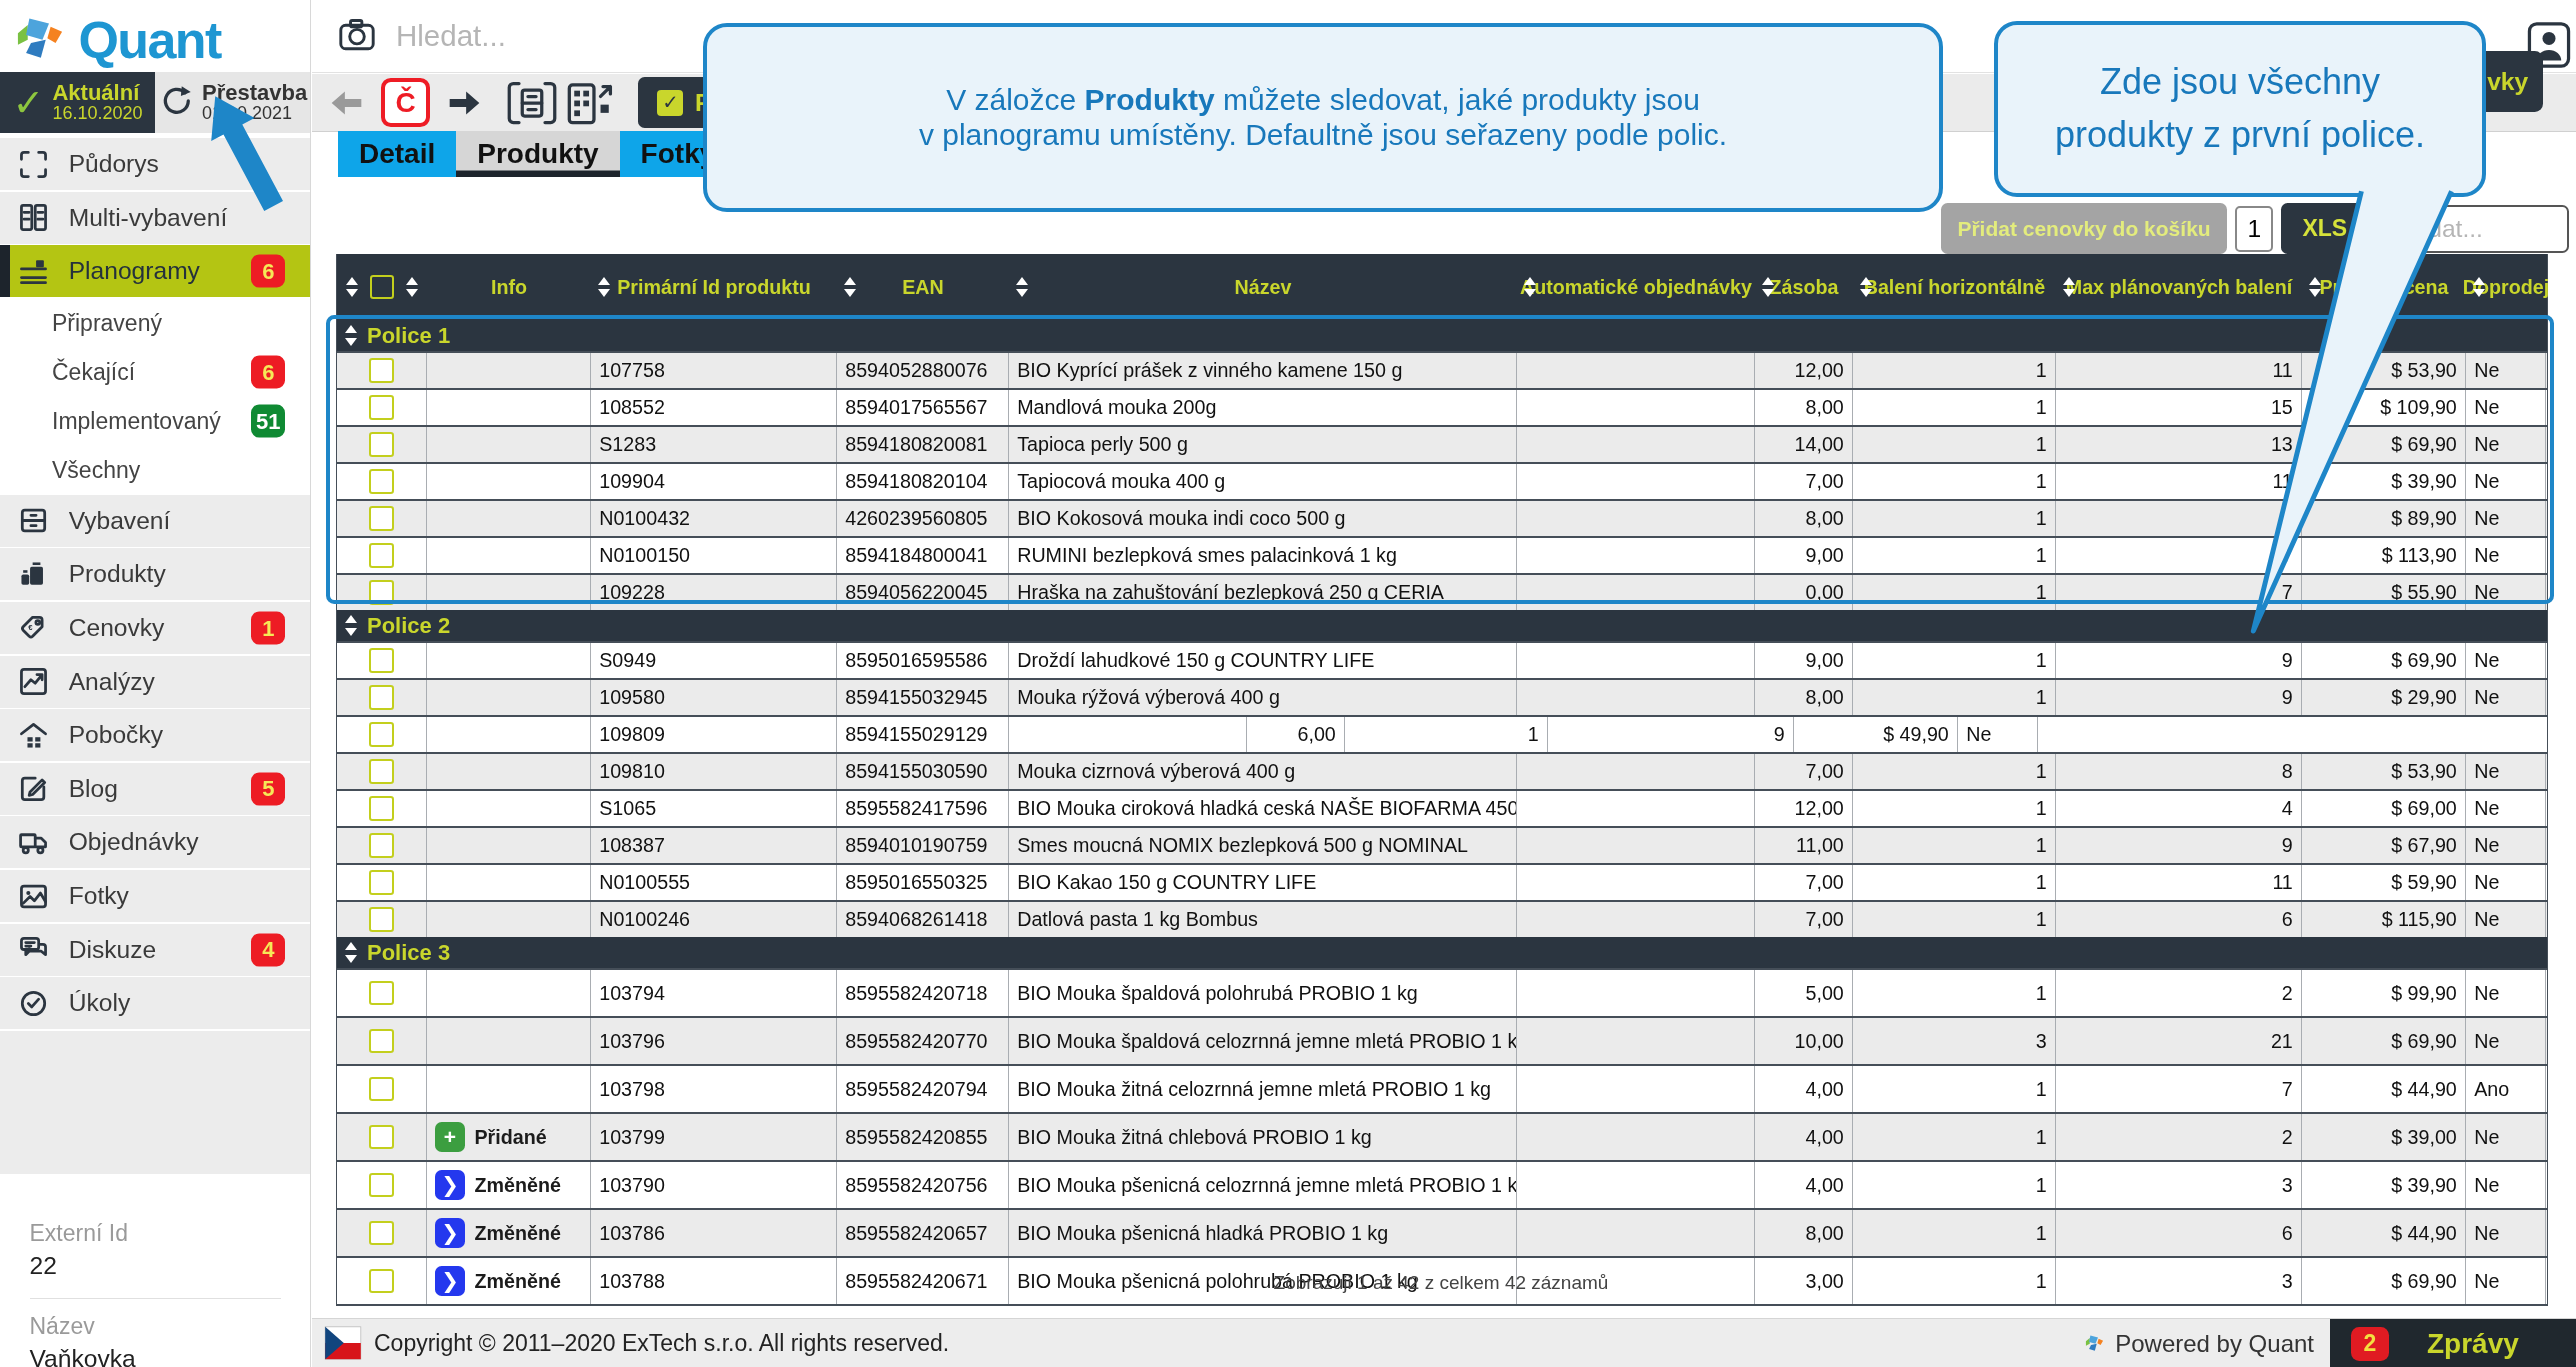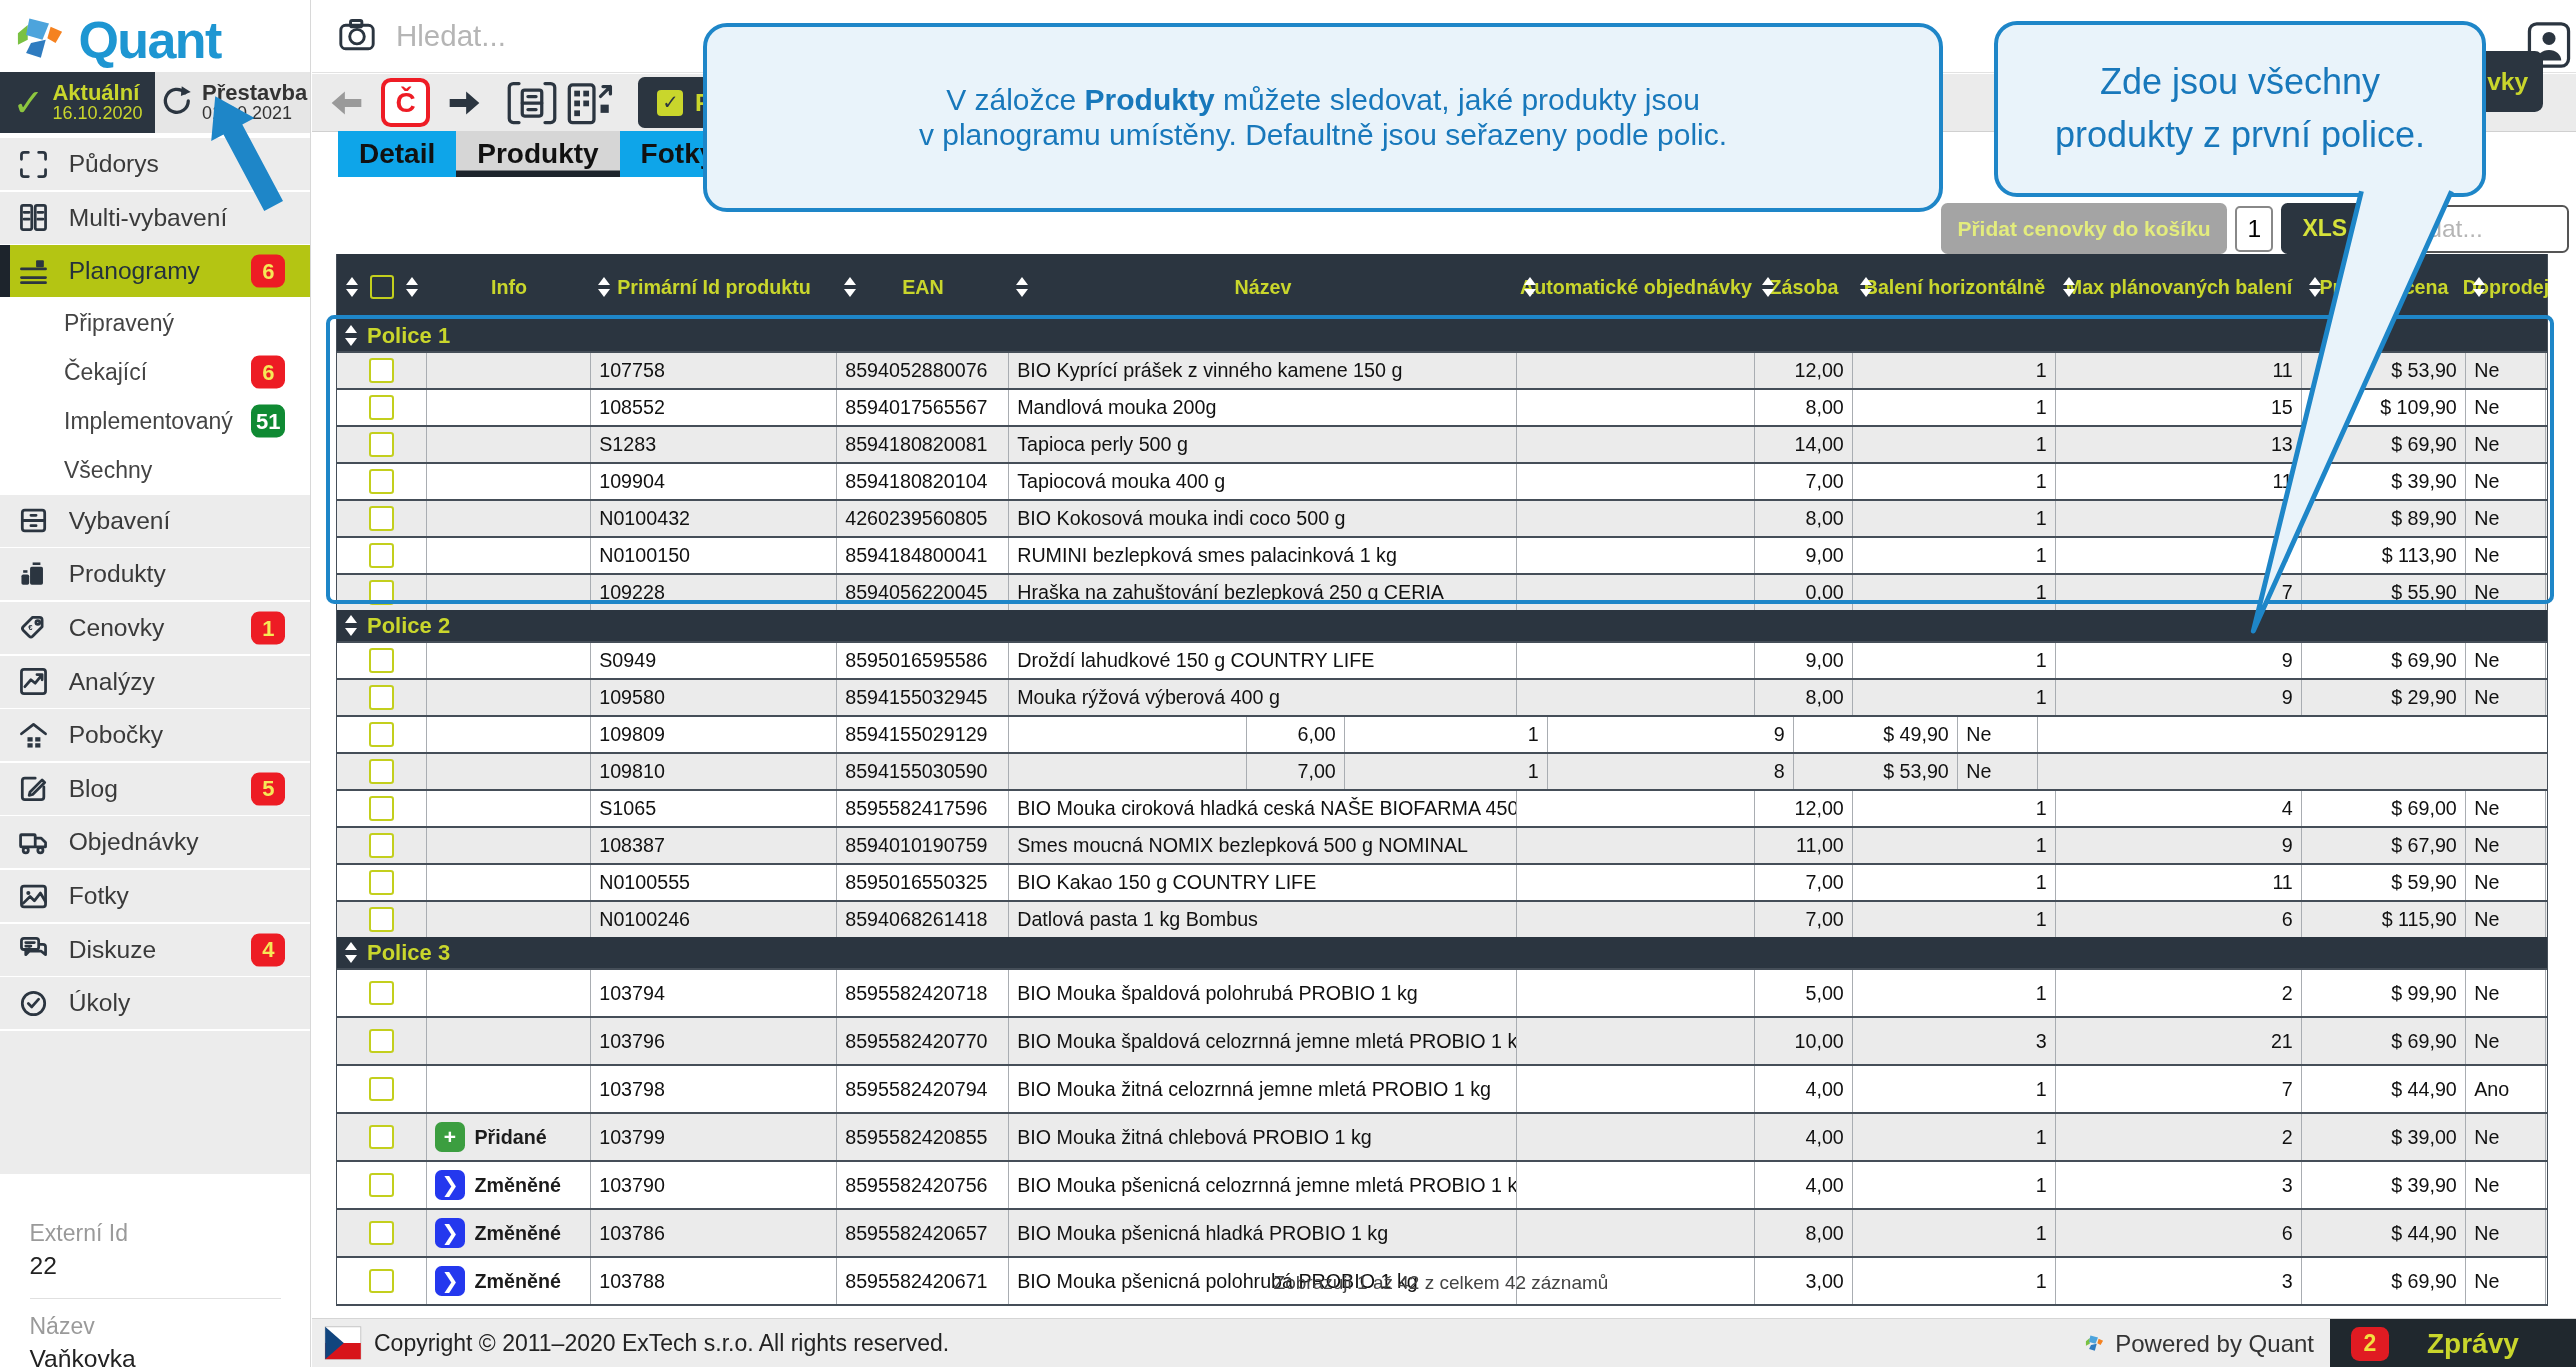--- a/index.html
+++ b/index.html
@@ -17,21 +17,21 @@
   .tile .t2{font-size:18px;line-height:19.7px;}
   .tile-active .t1,.tile-active .t2{color:#c9d62c;}
   .tile-rebuild .t1,.tile-rebuild .t2{color:#333;}
   .checkmark{color:#8dc63f;font-size:38px;font-weight:bold;line-height:38px;}
   .menu{margin-top:4.9px;}
   .mitem{position:relative;display:flex;align-items:center;background:#ececec;height:52px;margin-bottom:1.6px;cursor:pointer;}
   .mitem.sub{background:#fff;height:49px;padding-left:52px;margin-bottom:0;}
   .mitem.main{padding-left:18px;}
   .micon{width:31px;height:31px;margin-right:19.7px;display:inline-flex;}
   .mlabel{font-size:24.6px;color:#3a3a3a;}
-  .mitem.sub .mlabel{font-size:23px;color:#444;margin-left:12px;}
+  .mitem.sub .mlabel{font-size:23px;color:#444;}
   .mitem.active{background:#b4c513;}
   .mitem.active::before{content:"";position:absolute;left:0;top:0;bottom:0;width:9.8px;background:#1d242c;}
   .mitem.active .mlabel{color:#24313c;}
   .badge{position:absolute;right:24.6px;top:50%;transform:translateY(-50%);min-width:34px;height:33px;border-radius:8.2px;
          display:flex;align-items:center;justify-content:center;font-size:22px;font-weight:bold;padding:0 4.9px;box-sizing:border-box;}
   .bred{background:#ed1c24;color:#f6e957;}
   .bgreen{background:#0f8a33;color:#fff;}
   .sidefill{background:#ececec;height:143px;margin-top:1.6px;}
   .sideinfo{padding:46px 0 0 29.5px;}
   .silabel{font-size:23px;color:#9a9a9a;}
@@ -623,20 +623,21 @@
         <div class="tc c-price right">$ 49,90</div>
         <div class="tc c-sale">Ne</div>
       </div>
       <div class="trow alt">
         <div class="tc c-check center">
           <span class="rowcb"></span>
         </div>
         <div class="tc c-info"></div>
         <div class="tc c-id">109810</div>
         <div class="tc c-ean">8594155030590</div>
+        <div class="tc c-name">Mouka cizrnová výberová 400 g</div>
         <div class="tc c-auto"></div>
         <div class="tc c-stock right">7,00</div>
         <div class="tc c-pack right">1</div>
         <div class="tc c-max right">8</div>
         <div class="tc c-price right">$ 53,90</div>
         <div class="tc c-sale">Ne</div>
       </div>
       <div class="trow">
         <div class="tc c-check center">
           <span class="rowcb"></span>

